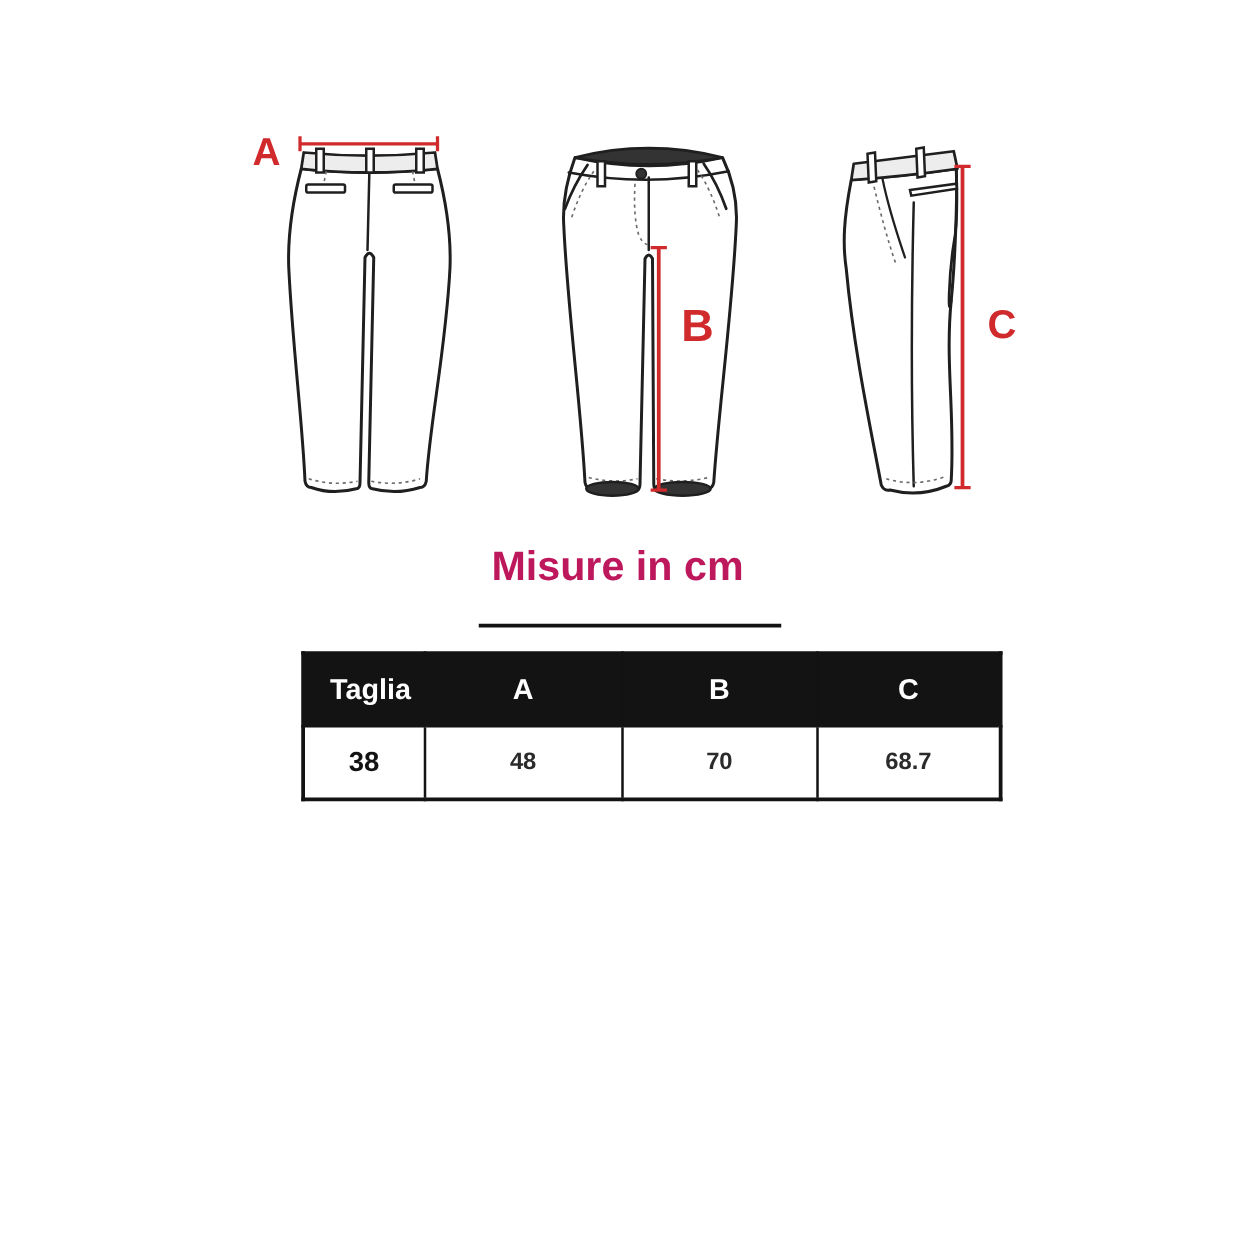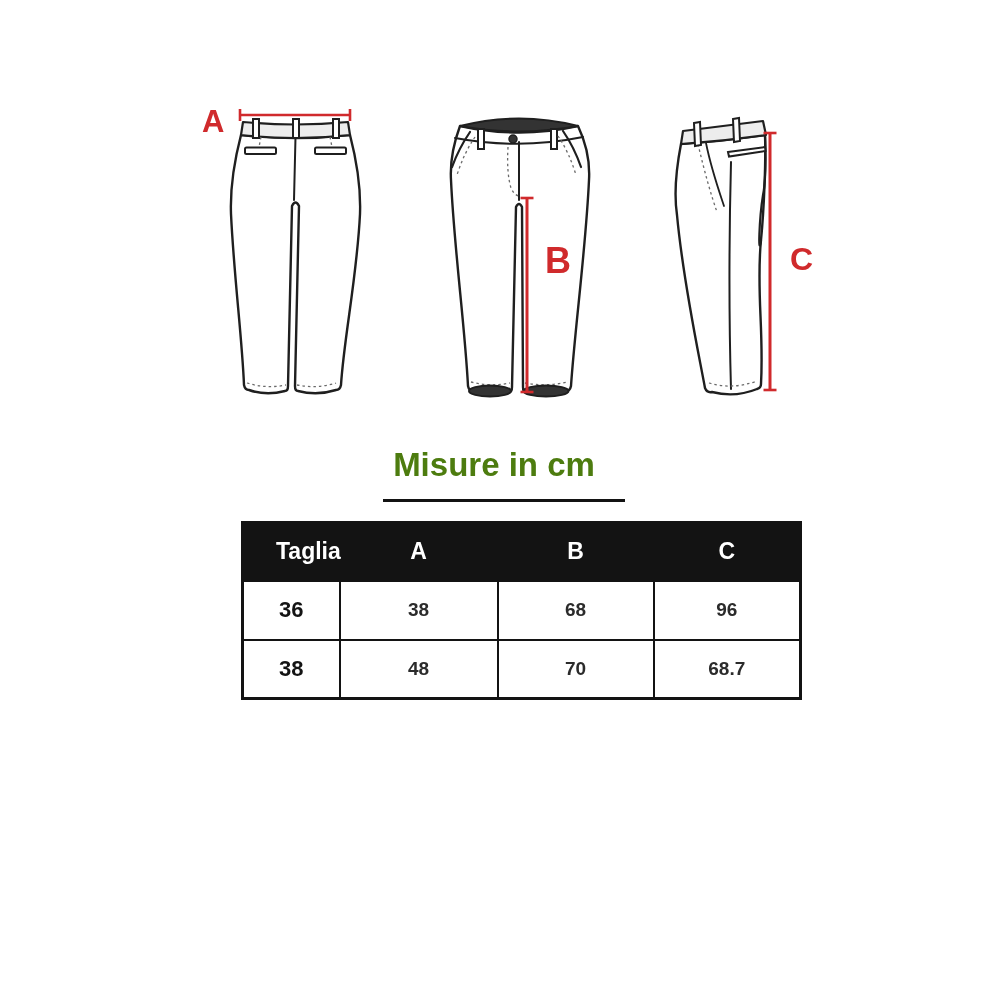--- a/index.html
+++ b/index.html
@@ -15,37 +15,37 @@
     fill:#d02a2c;
   }
   .ink{stroke:#1f1f1f;fill:none;stroke-linecap:round;stroke-linejoin:round;}
   .body-fill{fill:#ffffff;stroke:#1f1f1f;stroke-linejoin:round;}
   .band-fill{fill:#ededed;stroke:#1f1f1f;stroke-linejoin:round;}
   .loop{fill:#ffffff;stroke:#1f1f1f;}
   .dark{fill:#333333;stroke:#1f1f1f;}
   .stitch{stroke:#6a6a6a;stroke-width:1.3;fill:none;stroke-dasharray:2.5 3;}
   .red{stroke:#d02a2c;fill:none;}
   #page-title{
-    position:absolute;left:294px;top:446px;width:400px;
-    text-align:center;font-size:33px;font-weight:800;color:#4d7c0f;
+    position:absolute;left:294px;top:434px;width:400px;
+    text-align:center;font-size:33px;font-weight:800;color:#be185d;
     letter-spacing:0px;
   }
   #title-underline{
     position:absolute;left:383px;top:499px;width:242px;height:3px;background:#131313;
   }
   #size-table{
     position:absolute;left:241px;top:521px;width:558px;
     border-collapse:collapse;table-layout:fixed;
     border:3px solid #131313;
     font-family:"Liberation Sans", sans-serif;
   }
   #size-table th, #size-table td{border:2px solid #131313;text-align:center;}
   #size-table thead tr{background:#131313;height:58px;}
   #size-table thead th{color:#ffffff;font-size:23px;font-weight:800;}
-  #size-table thead th.first{text-align:left;padding-left:32px;}
+  #size-table thead th.first{text-align:left;padding-left:20px;}
   #size-table tbody tr{height:59px;background:#ffffff;}
   #size-table td.size-col{font-size:22px;font-weight:800;color:#131313;}
   #size-table td.val{font-size:19px;font-weight:700;color:#2b2b2b;}
   .c0{width:97px;} .c1{width:158px;} .c2{width:156px;} .c3{width:147px;}
 </style>
 </head>
 <body>
 
 <svg class="fig" style="left:198px;top:92px;" width="175" height="315" viewBox="0 0 175 315">
 
@@ -187,25 +187,19 @@
   <thead>
     <tr>
       <th class="first">Taglia</th>
       <th>A</th>
       <th>B</th>
       <th>C</th>
     </tr>
   </thead>
   <tbody>
     <tr>
-      <td class="size-col">36</td>
-      <td class="val">38</td>
-      <td class="val">68</td>
-      <td class="val">96</td>
-    </tr>
-    <tr>
       <td class="size-col">38</td>
       <td class="val">48</td>
       <td class="val">70</td>
       <td class="val">68.7</td>
     </tr>
   </tbody>
 </table>
 
 </body></html>

